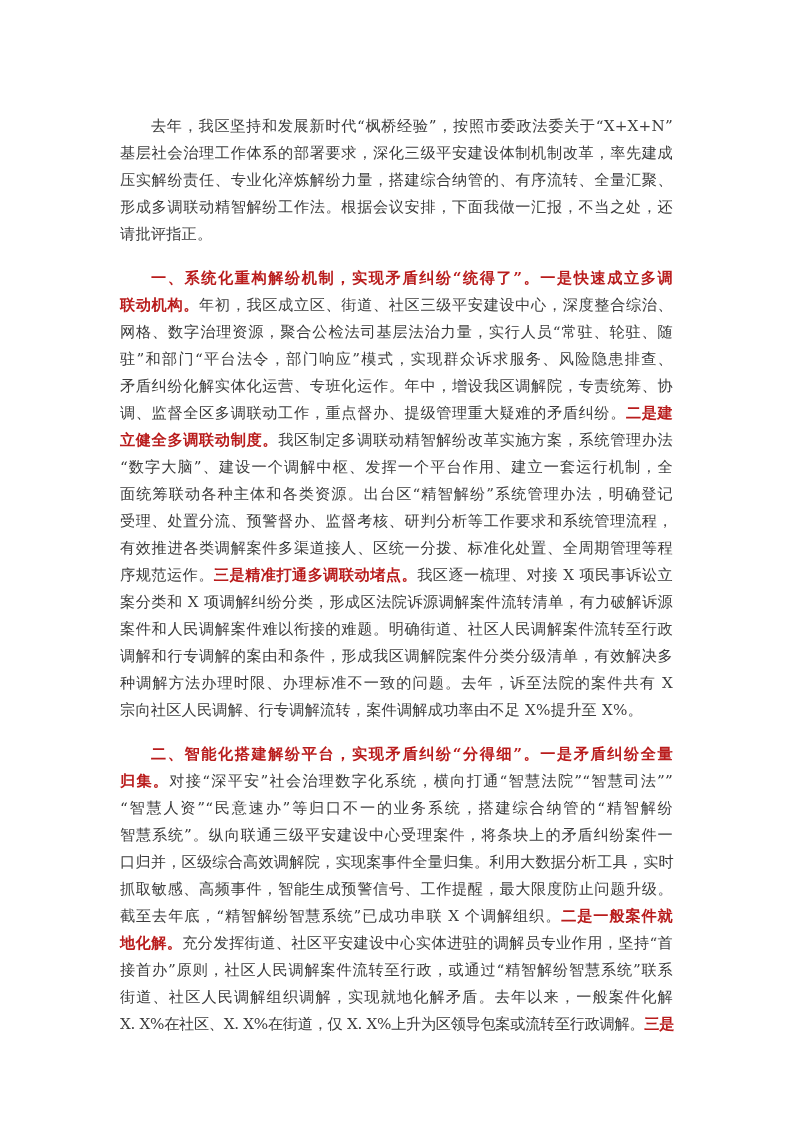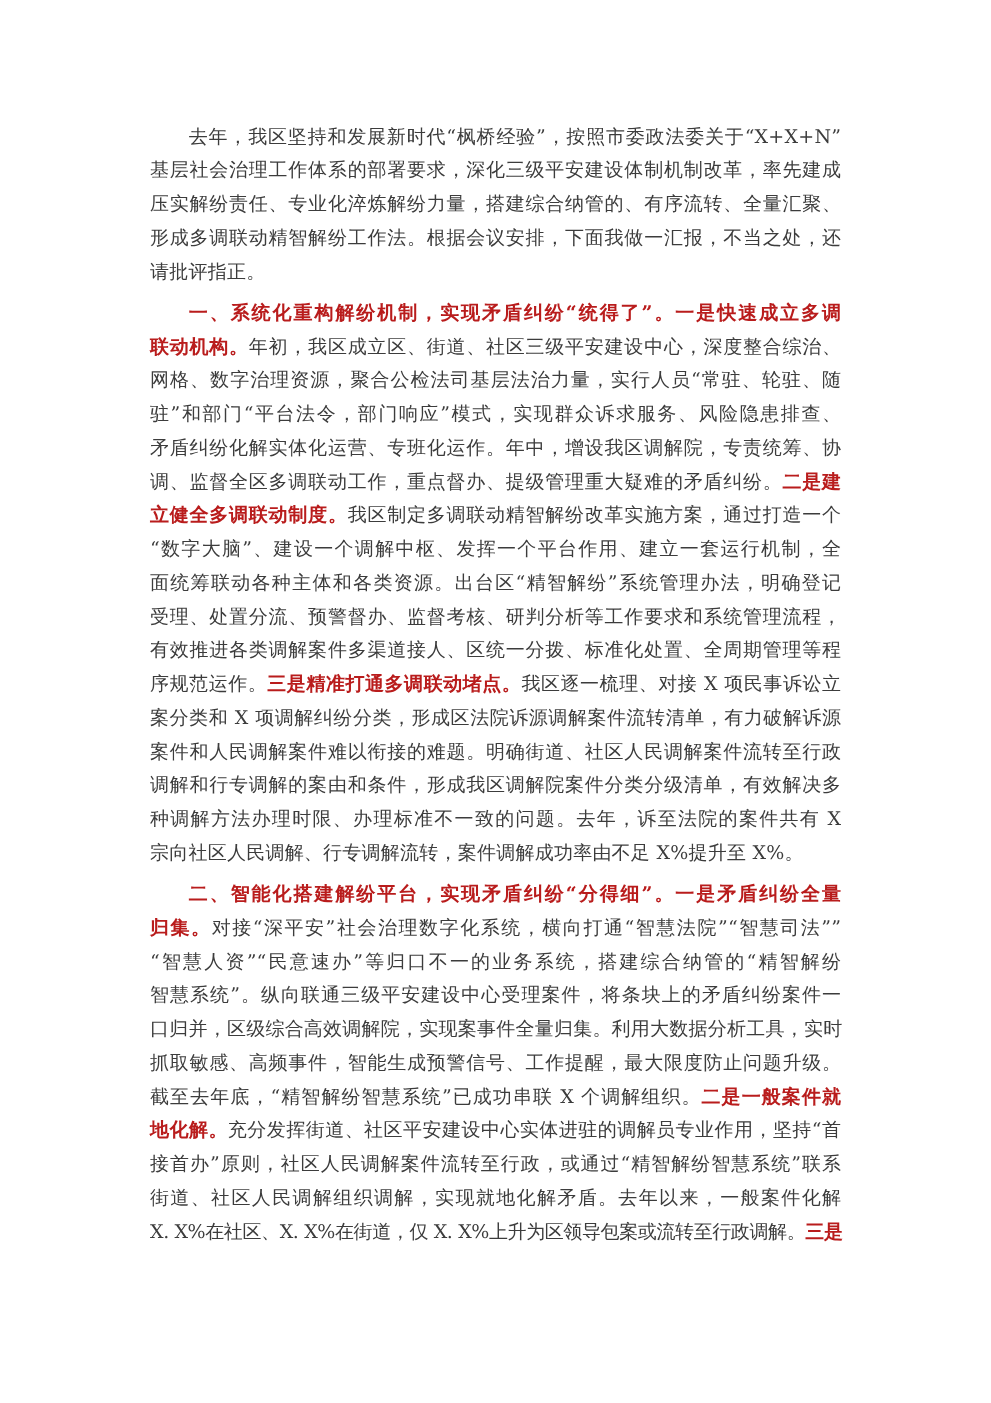--- a/index.html
+++ b/index.html
@@ -14,21 +14,21 @@
     overflow: hidden;
     font-family: "DejaVu Serif", "Liberation Serif", serif;
   }
   .page {
     position: absolute;
     left: 120px;
     top: 96px;
     width: 553px;
   }
   .para {
-    margin: 0 0 6px 0;
+    margin: 17px 0 6px 0;
   }
   .line {
     display: block;
     height: 27px;
     line-height: 27px;
     font-size: 15.2px;
     color: #3c3c3c;
     text-align: justify;
     text-align-last: justify;
     white-space: nowrap;
@@ -58,21 +58,21 @@
       <span class="line"><span class="seg">形成多调联动精智解纷工作法。根据会议安排，下面我做一汇报，不当之处，还</span></span>
       <span class="line last"><span class="seg">请批评指正。</span></span>
     </div>
   <div class="para">
       <span class="line indent"><b class="seg">一、系统化重构解纷机制，实现矛盾纠纷“统得了”。一是快速成立多调</b></span>
       <span class="line"><b class="seg">联动机构。</b><span class="seg">年初，我区成立区、街道、社区三级平安建设中心，深度整合综治、</span></span>
       <span class="line"><span class="seg">网格、数字治理资源，聚合公检法司基层法治力量，实行人员“常驻、轮驻、随</span></span>
       <span class="line"><span class="seg">驻”和部门“平台法令，部门响应”模式，实现群众诉求服务、风险隐患排查、</span></span>
       <span class="line"><span class="seg">矛盾纠纷化解实体化运营、专班化运作。年中，增设我区调解院，专责统筹、协</span></span>
       <span class="line"><span class="seg">调、监督全区多调联动工作，重点督办、提级管理重大疑难的矛盾纠纷。</span><b class="seg">二是建</b></span>
-      <span class="line"><b class="seg">立健全多调联动制度。</b><span class="seg">我区制定多调联动精智解纷改革实施方案，通过打造一个</span></span>
+      <span class="line"><b class="seg">立健全多调联动制度。</b><span class="seg">我区制定多调联动精智解纷改革实施方案，系统管理办法</span></span>
       <span class="line"><span class="seg">“数字大脑”、建设一个调解中枢、发挥一个平台作用、建立一套运行机制，全</span></span>
       <span class="line"><span class="seg">面统筹联动各种主体和各类资源。出台区“精智解纷”系统管理办法，明确登记</span></span>
       <span class="line"><span class="seg">受理、处置分流、预警督办、监督考核、研判分析等工作要求和系统管理流程，</span></span>
       <span class="line"><span class="seg">有效推进各类调解案件多渠道接人、区统一分拨、标准化处置、全周期管理等程</span></span>
       <span class="line"><span class="seg">序规范运作。</span><b class="seg">三是精准打通多调联动堵点。</b><span class="seg">我区逐一梳理、对接 X 项民事诉讼立</span></span>
       <span class="line"><span class="seg">案分类和 X 项调解纠纷分类，形成区法院诉源调解案件流转清单，有力破解诉源</span></span>
       <span class="line"><span class="seg">案件和人民调解案件难以衔接的难题。明确街道、社区人民调解案件流转至行政</span></span>
       <span class="line"><span class="seg">调解和行专调解的案由和条件，形成我区调解院案件分类分级清单，有效解决多</span></span>
       <span class="line"><span class="seg">种调解方法办理时限、办理标准不一致的问题。去年，诉至法院的案件共有 X</span></span>
       <span class="line last"><span class="seg">宗向社区人民调解、行专调解流转，案件调解成功率由不足 X%提升至 X%。</span></span>

